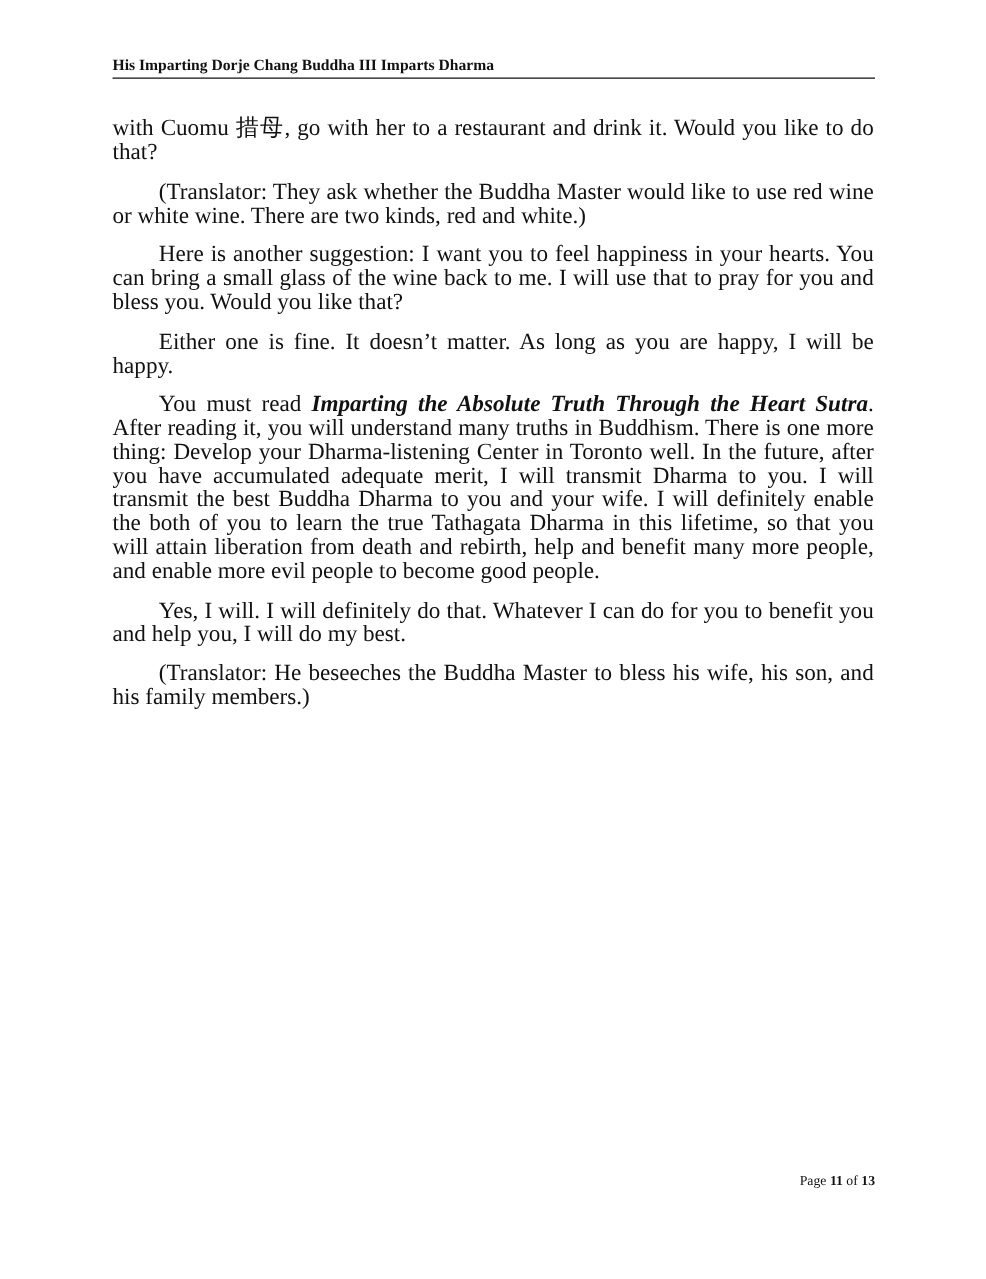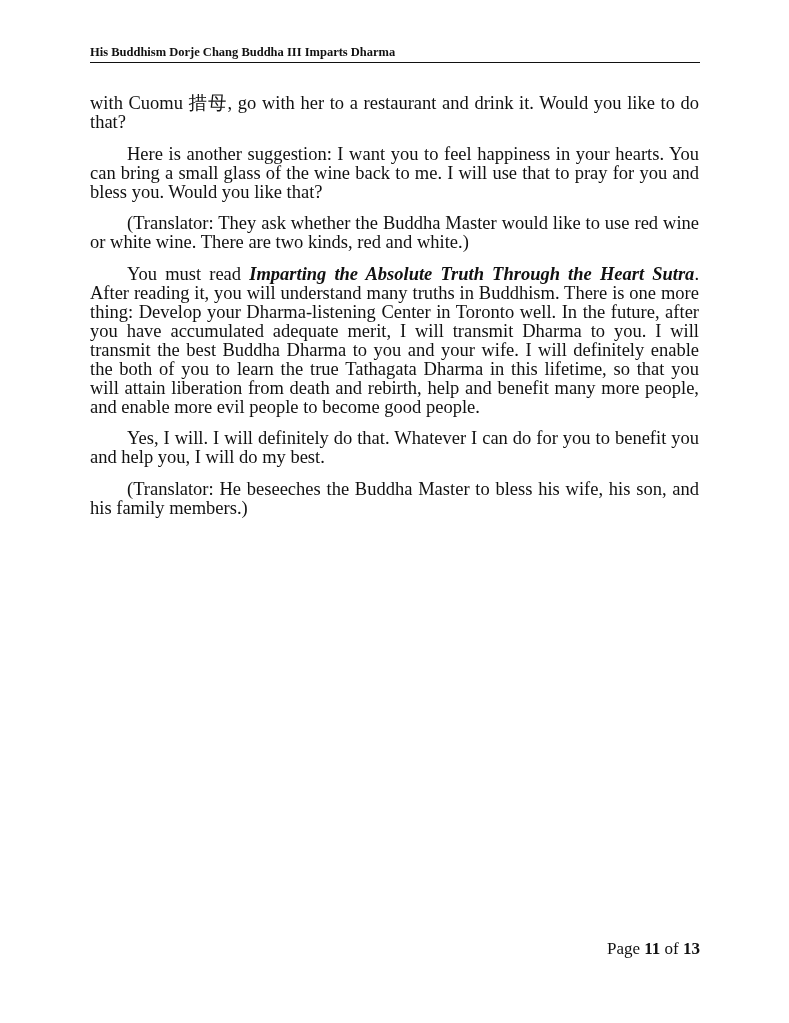--- a/index.html
+++ b/index.html
@@ -1,31 +1,32 @@
 <!DOCTYPE html>
 <html><head>
 <meta charset="utf-8">
 <style>
   html, body { margin: 0; padding: 0; background: #ffffff; }
   body { width: 789px; height: 1023px; position: relative; overflow: hidden; font-family: "Liberation Serif", "DejaVu Serif", serif; color: #111; }
   .header { position: absolute; left: 90px; top: 45px; width: 610px; font-size: 12.5px; font-weight: bold; padding-bottom: 2px; border-bottom: 1.5px solid #111; }
   .content { position: absolute; left: 90px; top: 94px; width: 609px; font-size: 18.5px; line-height: 19px; text-align: justify; }
   .content p { margin: 0 0 12.5px 0; }
   .content p.indent { text-indent: 37px; }
-  .footer { position: absolute; right: 89px; top: 939px; font-size: 17px; }
+  .footer { position: absolute; right: 89px; top: 939px; font-size: 11px; }
   .footer b { font-weight: bold; }
   em.title { font-style: italic; font-weight: bold; }
 </style>
 </head>
 <body>
 
-<div class="header">His Buddhism Dorje Chang Buddha III Imparts Dharma</div>
+<div class="header">His Imparting Dorje Chang Buddha III Imparts Dharma</div>
 
 <div class="content">
   <p>with Cuomu  措母, go with her to a restaurant and drink it. Would you like to do that?</p>
+  <p class="indent">(Translator: They ask whether the Buddha Master would like to use red wine or white wine. There are two kinds, red and white.)</p>
   <p class="indent">Here is another suggestion: I want you to feel happiness in your hearts. You can bring a small glass of the wine back to me. I will use that to pray for you and bless you. Would you like that?</p>
-  <p class="indent">(Translator: They ask whether the Buddha Master would like to use red wine or white wine. There are two kinds, red and white.)</p>
+  <p class="indent">Either one is fine. It doesn’t matter. As long as you are happy, I will be happy.</p>
   <p class="indent"><span>You must read </span><em class="title">Imparting the Absolute Truth Through the Heart Sutra</em><span>. After reading it, you will understand many truths in Buddhism. There is one more thing: Develop your Dharma-listening Center in Toronto well. In the future, after you have accumulated adequate merit, I will transmit Dharma to you. I will transmit the best Buddha Dharma to you and your wife. I will definitely enable the both of you to learn the true Tathagata Dharma in this lifetime, so that you will attain liberation from death and rebirth, help and benefit many more people, and enable more evil people to become good people.</span></p>
   <p class="indent">Yes, I will. I will definitely do that. Whatever I can do for you to benefit you and help you, I will do my best.</p>
   <p class="indent">(Translator: He beseeches the Buddha Master to bless his wife, his son, and his family members.)</p>
 </div>
 
 <div class="footer"><span>Page</span> <b>11</b> <span>of</span> <b>13</b></div>
 
 </body></html>

